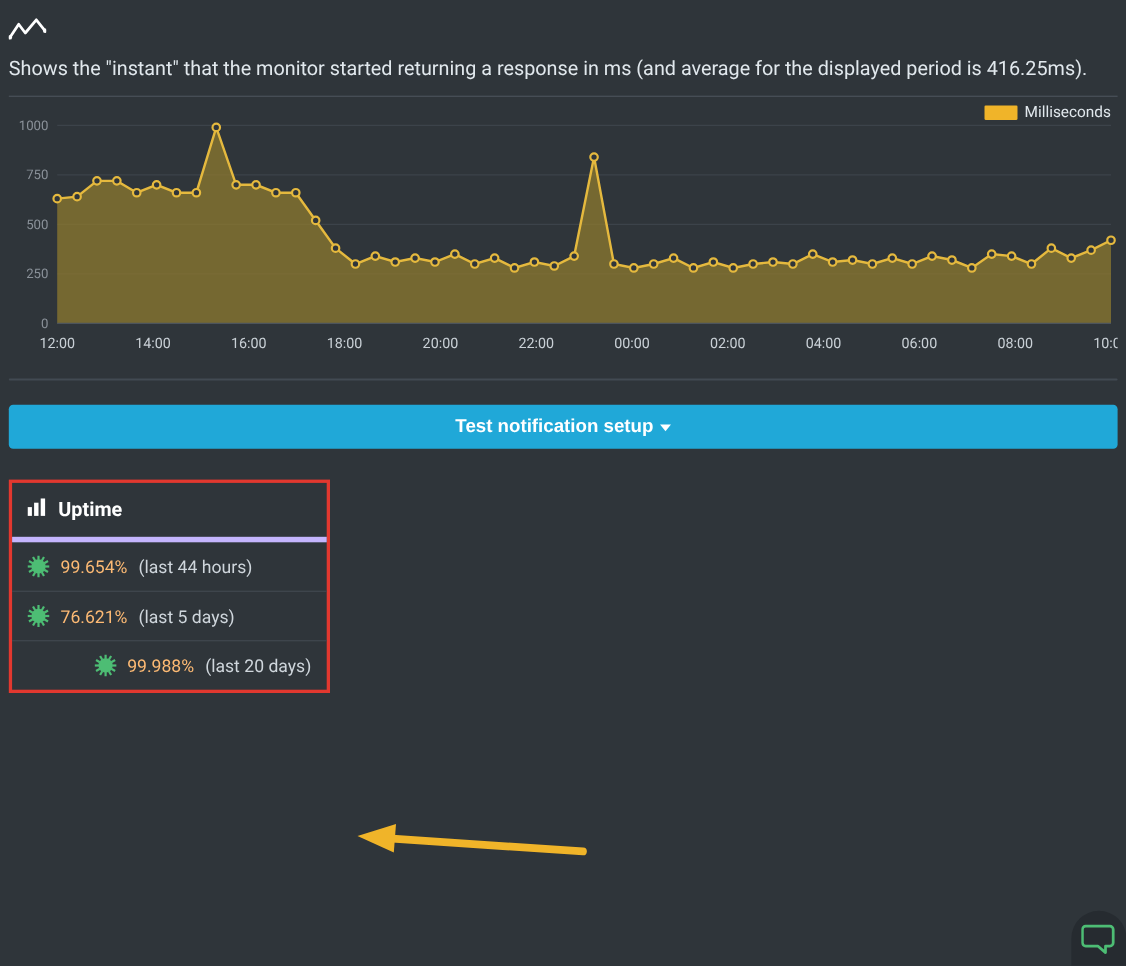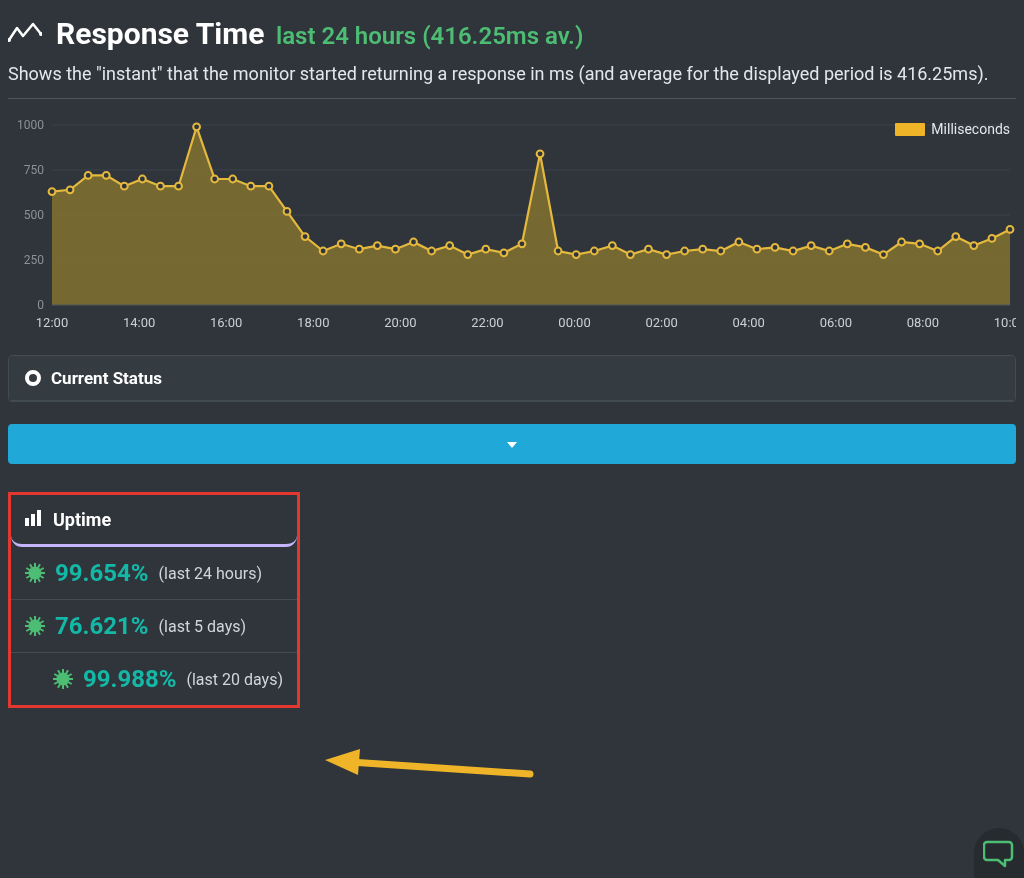--- a/index.html
+++ b/index.html
@@ -11,21 +11,21 @@
   .header .chart-icon { width: 34px; height: 24px; }
   .header h1 { font-size: 30px; font-weight: 700; color: #fff; }
   .header .sub { font-size: 24px; font-weight: 600; color: #4dbd74; margin-left: 4px; }
 
   .desc { font-size: 18px; color: #e1e8ed; padding: 0 0 14px 0; }
 
   hr.sep { border: none; border-top: 1px solid #4c545c; margin: 0 0 6px 0; }
 
   
   .chart-wrap { position: relative; height: 234px; }
-  .legend { position: absolute; top: 16px; right: 6px; display: flex; align-items: center; gap: 6px; font-size: 14px; color: #e1e8ed; }
+  .legend { position: absolute; top: 0; right: 6px; display: flex; align-items: center; gap: 6px; font-size: 14px; color: #e1e8ed; }
   .legend .swatch { width: 30px; height: 13px; display: inline-block; border-radius: 1px; }
   svg.chart { display: block; }
 
   
   .panel { background: #2f353a; border: 1px solid #424a52; border-radius: 4px; overflow: hidden; }
   .panel .panel-hd { background: #343b41; border-bottom: 1px solid #424a52; display: flex; align-items: center; gap: 10px; padding: 12px 16px; font-size: 17px; font-weight: 700; color: #fff; }
   .panel .panel-body { padding: 16px 16px 36px 16px; }
 
   .status-row { display: flex; align-items: center; gap: 18px; }
   .status-dot { width: 34px; height: 34px; border-radius: 50%; background: #4dbd74; display: flex; align-items: center; justify-content: center; }
@@ -34,24 +34,24 @@
   .since { color: #d2d9df; font-size: 15px; margin-top: 14px; }
 
   
   .test-btn { width: 100%; background: #20a8d8; color: #fff; border: none; border-radius: 4px; height: 40px; font-size: 17px; font-weight: 700; display: flex; align-items: center; justify-content: center; gap: 6px; cursor: pointer; }
   .test-btn .caret { width: 0; height: 0; border-left: 5px solid transparent; border-right: 5px solid transparent; border-top: 6px solid #fff; margin-top: 2px; }
 
   .gap { height: 22px; }
 
   
   .uptime-box { width: 292px; border: 3px solid #e2382f; background: #2f353a; }
-  .uptime-hd { display: flex; align-items: center; gap: 10px; padding: 14px 14px; font-size: 18px; font-weight: 700; color: #fff; border-bottom: 3px solid #c4b5fd; border-radius: 11px; }
+  .uptime-hd { display: flex; align-items: center; gap: 10px; padding: 14px 14px; font-size: 18px; font-weight: 700; color: #fff; border-bottom: 5px solid #c4b5fd; }
   .uptime-row { display: flex; align-items: center; gap: 10px; padding: 12px 14px; border-bottom: 1px solid #424a52; }
   .uptime-row:last-child { border-bottom: none; justify-content: flex-end; }
-  .uptime-row .pct { color: #14b8a6; font-size: 24px; font-weight: 700; }
+  .uptime-row .pct { color: #fdba74; font-size: 16px; font-weight: 400; }
   .uptime-row .period { color: #cfd6dc; font-size: 16px; }
 
   .seal { width: 20px; height: 20px; }
 
   
   .arrow { position: absolute; left: 320px; top: 746px; pointer-events: none; }
 
   
   .chat-fab { position: absolute; right: 0; bottom: 0; width: 50px; height: 50px; border-top-left-radius: 50%; border-top-right-radius: 50%; background: #262b30; display: flex; align-items: center; justify-content: center; }
 
@@ -61,24 +61,20 @@
 <body>
 
 <div class="header">
   <span class="chart-icon">
     <svg viewBox="0 0 34 24" width="34" height="24">
         <polyline points="1,18 9,6 15,14 25,2 33,12" fill="none" stroke="#fff" stroke-width="2.5" stroke-linejoin="round" stroke-linecap="round"></polyline>
         <circle cx="1" cy="18" r="2" fill="#fff"></circle>
         <circle cx="33" cy="12" r="2" fill="#fff"></circle>
       </svg>
   </span>
-  <h1>
-    <span>Response Time</span>
-    <span class="sub">last 24 hours  (416.25ms av.)</span>
-  </h1>
 </div>
 
 <div class="desc">Shows the "instant" that the monitor started returning a response in ms (and average for the displayed period is 416.25ms).</div>
 
 <hr class="sep">
 
 <div class="chart-wrap">
   <div class="legend">
     <span class="swatch" id="legend-swatch" style="background: rgb(240, 180, 41);"></span>
     <span>Milliseconds</span>
@@ -162,29 +158,26 @@
       <circle cx="965.8490566037736" cy="140.6" r="3.4" fill="#2f353a" stroke="#e5b93e" stroke-width="2"></circle>
       <circle cx="983.9245283018868" cy="133.4" r="3.4" fill="#2f353a" stroke="#e5b93e" stroke-width="2"></circle>
       <circle cx="1002" cy="124.4" r="3.4" fill="#2f353a" stroke="#e5b93e" stroke-width="2"></circle>
       <line x1="44" y1="200" x2="1002" y2="200" stroke="#4c545c" stroke-width="1"></line>
     </svg>
 </div>
 
 <div class="gap" style="height:16px"></div>
 
 <div class="panel">
-  <div class="panel-hd">
-    <span class="radio-ic"></span>
-    <span>Current Status</span>
-  </div>
 </div>
 
 <div class="gap"></div>
 
 <button class="test-btn">
+  <span>Test notification setup</span>
   <span class="caret"></span>
 </button>
 
 <div class="gap" style="height:28px"></div>
 
 <div class="uptime-box">
   <div class="uptime-hd">
     <span>
       <svg width="18" height="16" viewBox="0 0 18 16">
           <rect x="0" y="8" width="4" height="8" fill="#fff"></rect>
@@ -207,21 +200,21 @@
               <rect x="-1" y="-10" width="2" height="4" fill="#4dbd74" transform="rotate(180)"></rect>
               <rect x="-1" y="-10" width="2" height="4" fill="#4dbd74" transform="rotate(210)"></rect>
               <rect x="-1" y="-10" width="2" height="4" fill="#4dbd74" transform="rotate(240)"></rect>
               <rect x="-1" y="-10" width="2" height="4" fill="#4dbd74" transform="rotate(270)"></rect>
               <rect x="-1" y="-10" width="2" height="4" fill="#4dbd74" transform="rotate(300)"></rect>
               <rect x="-1" y="-10" width="2" height="4" fill="#4dbd74" transform="rotate(330)"></rect>
               <circle r="6.5" fill="#4dbd74"></circle>
             </g>
           </svg></span>
         <span class="pct">99.654%</span>
-        <span class="period">(last 24 hours)</span>
+        <span class="period">(last 44 hours)</span>
       </div>
       <div class="uptime-row">
         <span class="seal"><svg viewBox="0 0 20 20" width="20" height="20">
             <g transform="translate(10,10)">
               <rect x="-1" y="-10" width="2" height="4" fill="#4dbd74" transform="rotate(0)"></rect>
               <rect x="-1" y="-10" width="2" height="4" fill="#4dbd74" transform="rotate(30)"></rect>
               <rect x="-1" y="-10" width="2" height="4" fill="#4dbd74" transform="rotate(60)"></rect>
               <rect x="-1" y="-10" width="2" height="4" fill="#4dbd74" transform="rotate(90)"></rect>
               <rect x="-1" y="-10" width="2" height="4" fill="#4dbd74" transform="rotate(120)"></rect>
               <rect x="-1" y="-10" width="2" height="4" fill="#4dbd74" transform="rotate(150)"></rect>

